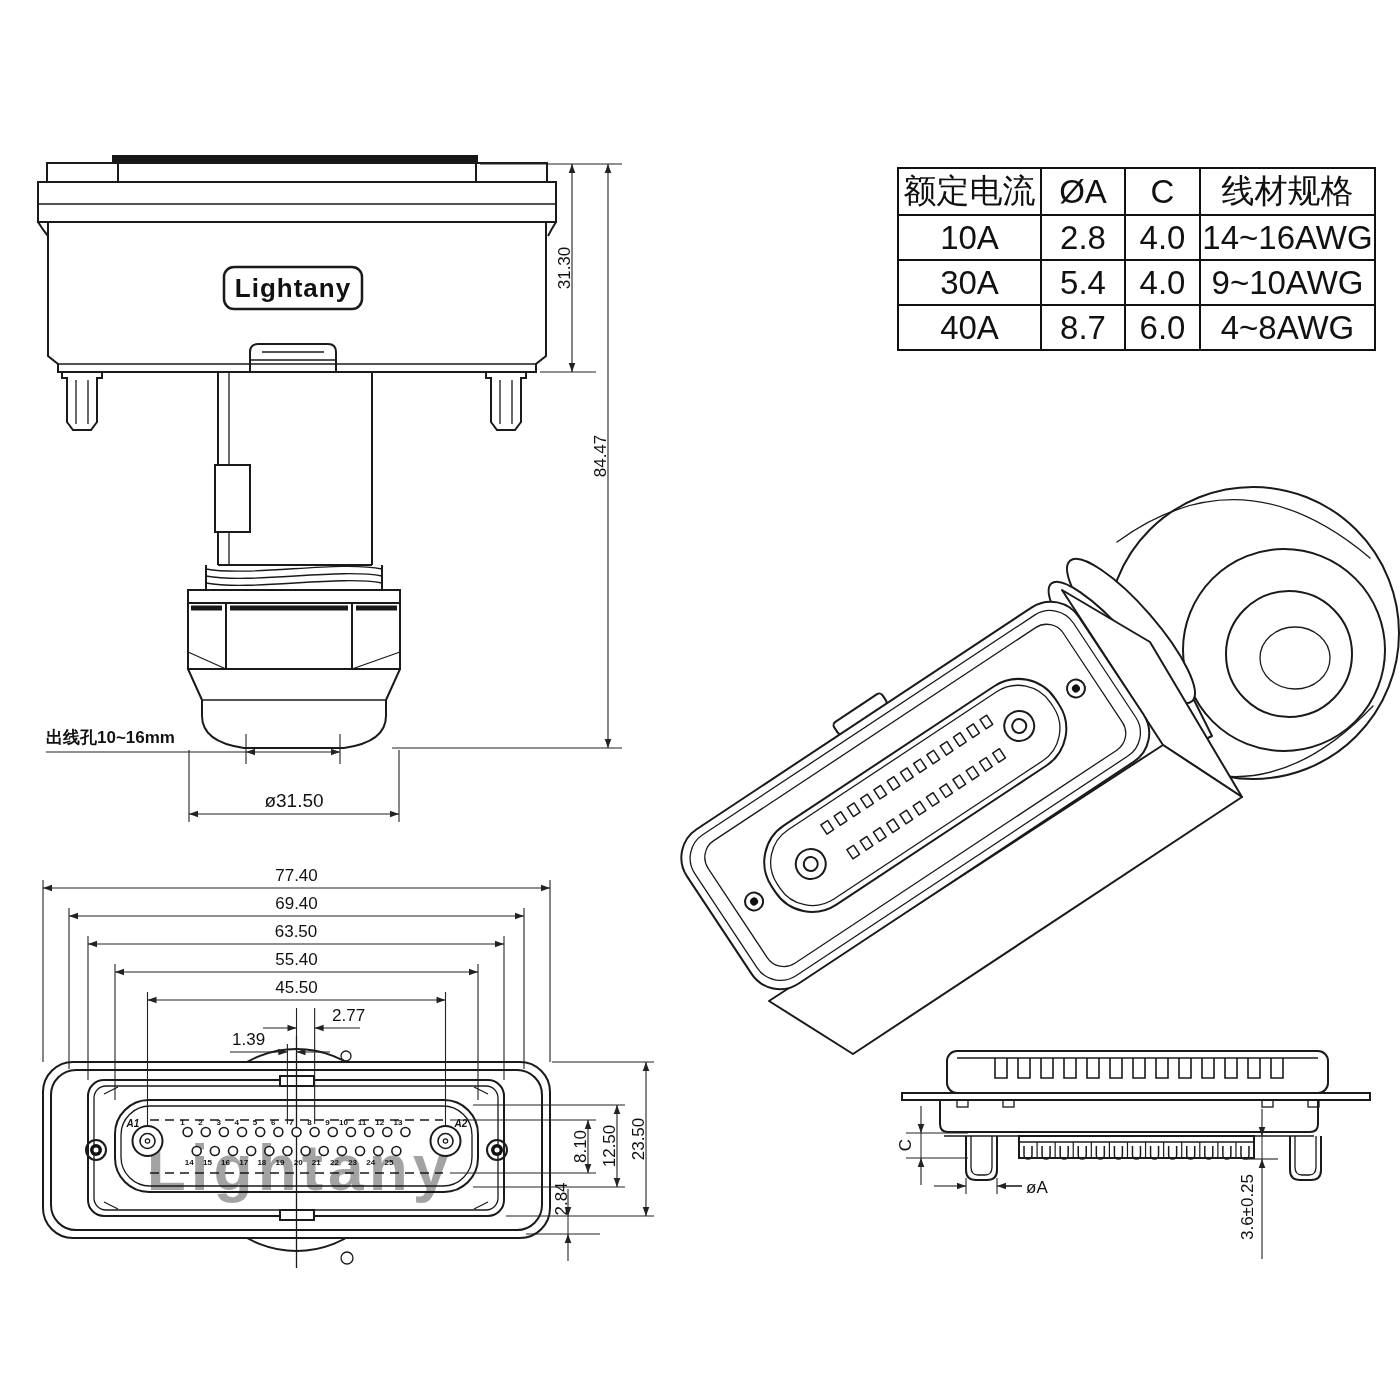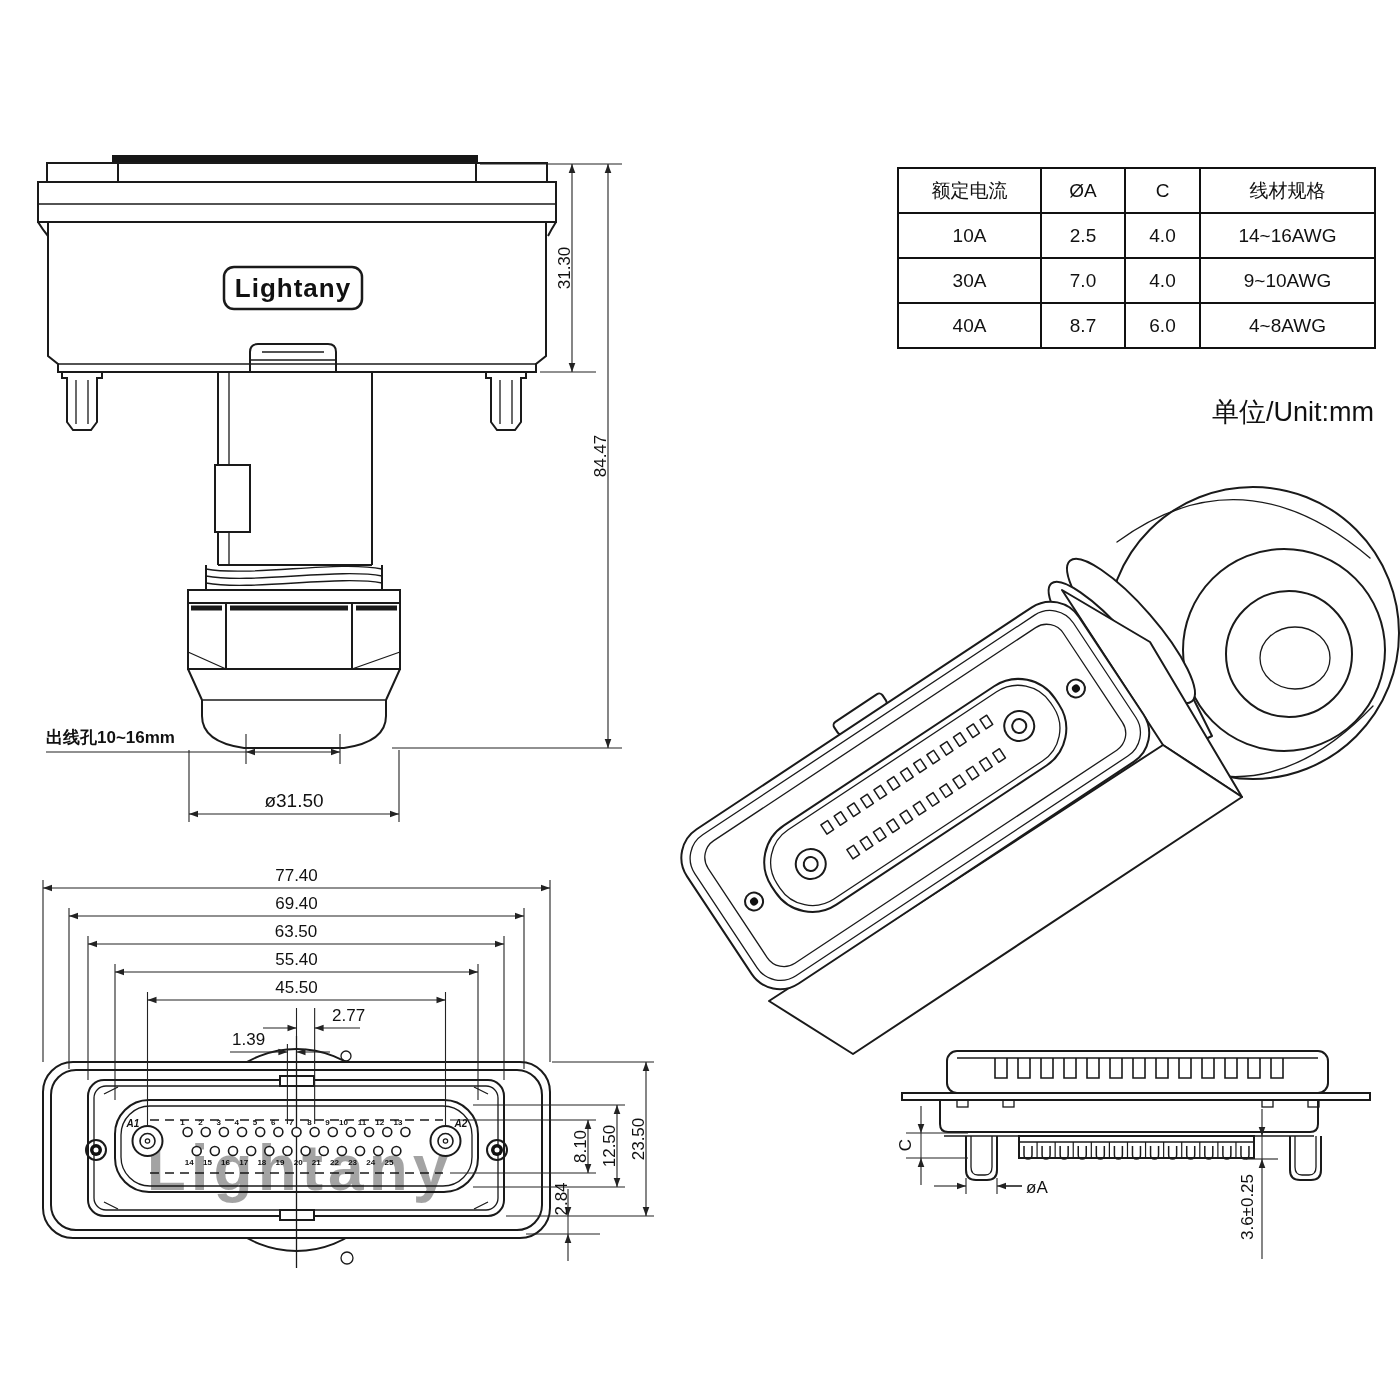--- a/index.html
+++ b/index.html
@@ -4,21 +4,21 @@
 <style>
   html,body{margin:0;padding:0;background:#fff;}
   #canvas{position:relative;width:1400px;height:1400px;background:#fff;overflow:hidden;
           font-family:"Liberation Sans","DejaVu Sans",sans-serif;color:#111;}
   #tech{position:absolute;left:0;top:0;}
   
   #spec-table-wrap{position:absolute;left:897px;top:167px;width:477px;}
   table.spec{border-collapse:collapse;table-layout:fixed;width:477px;}
   table.spec th,table.spec td{
     border:2.5px solid #111;height:43px;text-align:center;vertical-align:middle;
-    font-size:19px;font-weight:400;padding:0;color:#111;white-space:nowrap;}
+    font-size:33px;font-weight:400;padding:0;color:#111;white-space:nowrap;}
   #unit-note{position:absolute;left:897px;top:394px;width:477px;text-align:right;
     font-size:27px;color:#111;}
   svg text{fill:#111;}
   .part{stroke:#1a1a1a;fill:none;stroke-width:2;}
   .thin{stroke-width:1.3;}
 </style>
 </head>
 <body>
 
 <div id="canvas">
@@ -415,34 +415,33 @@
       <tr>
         <th>额定电流</th>
         <th>ØA</th>
         <th>C</th>
         <th>线材规格</th>
       </tr>
     </thead>
     <tbody>
       <tr>
         <td>10A</td>
-            <td>2.5</td>
+            <td>2.8</td>
         <td>4.0</td>
             <td>14~16AWG</td>
       </tr>
       <tr>
         <td>30A</td>
-            <td>7.0</td>
+            <td>5.4</td>
         <td>4.0</td>
             <td>9~10AWG</td>
       </tr>
       <tr>
         <td>40A</td>
             <td>8.7</td>
         <td>6.0</td>
             <td>4~8AWG</td>
       </tr>
     </tbody>
   </table>
 </div>
-<div id="unit-note">单位/Unit:mm</div>
 
 </div>
 
 </body></html>

